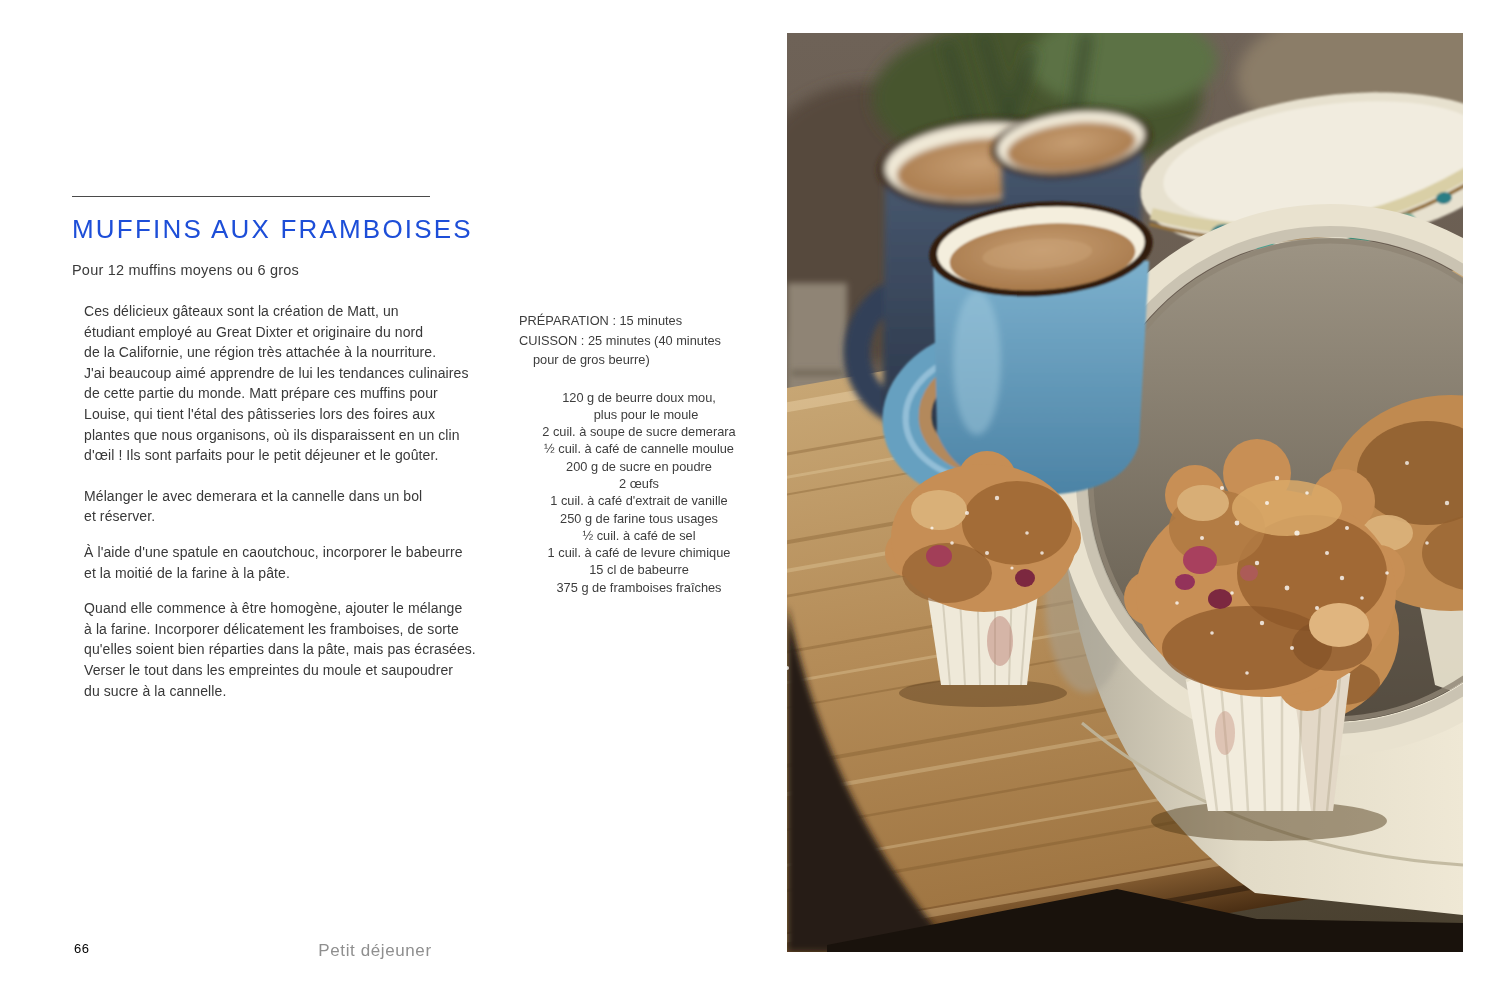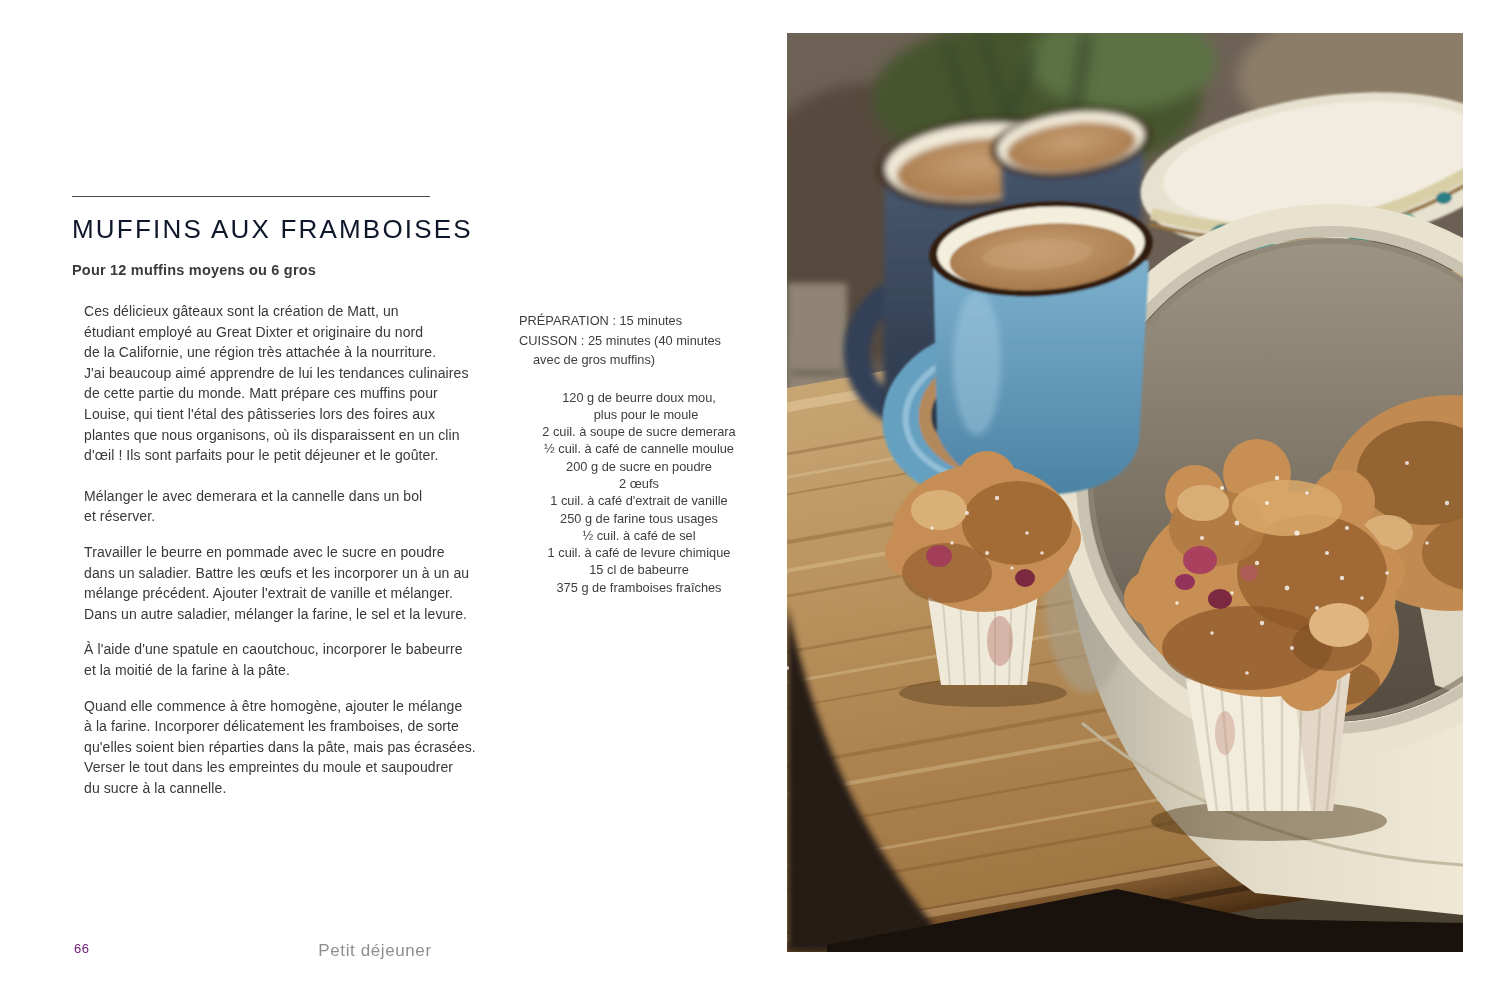--- a/index.html
+++ b/index.html
@@ -2,34 +2,34 @@
 <html><head>
 <meta charset="utf-8">
 <style>
   html,body{margin:0;padding:0;width:1500px;height:988px;background:#ffffff;overflow:hidden;
     font-family:"Liberation Sans", sans-serif;}
   .page{position:relative;width:1500px;height:988px;background:#fff;}
 
   
   .text-col{position:absolute;left:72px;top:196px;width:440px;color:#3a3a3a;}
   .rule{width:358px;border-top:1.5px solid #4a4a4a;margin:0 0 17px 0;}
-  h1.title{margin:0 0 17px 0;font-size:26px;font-weight:400;letter-spacing:2.2px;color:#0f172a;}
-  .yield{margin:0 0 23px 0;font-size:14.5px;font-weight:bold;color:#3a3a3a;letter-spacing:.2px;}
+  h1.title{margin:0 0 17px 0;font-size:26px;font-weight:400;letter-spacing:2.2px;color:#1d4ed8;}
+  .yield{margin:0 0 23px 0;font-size:14.5px;font-weight:normal;color:#3a3a3a;letter-spacing:.2px;}
   .para{margin:0 0 15px 12px;font-size:14px;line-height:20.6px;white-space:pre-line;color:#383838;letter-spacing:.1px;}
   .para.intro{margin-bottom:20px;}
 
   
   .meta-col{position:absolute;left:483px;top:311px;width:240px;color:#3d3d3d;font-size:12.8px;margin-left:36px;}
   .meta-line{line-height:19.5px;}
   .ing-list{margin-top:19px;}
   .ing-line{line-height:17.3px;text-align:center;}
   .indent{padding-left:14px;}
 
   
-  .pagenum{position:absolute;left:74px;top:941px;font-size:13px;color:#701a75;letter-spacing:.5px;}
+  .pagenum{position:absolute;left:74px;top:941px;font-size:13px;color:#000000;letter-spacing:.5px;}
   .footer-label{position:absolute;left:240px;top:941px;width:270px;text-align:center;
     font-size:17px;color:#8f8f8f;letter-spacing:.6px;}
 
   
   .photo{position:absolute;left:787px;top:33px;width:676px;height:919px;overflow:hidden;background:#6a5e53;}
   .photo svg{display:block;}
 </style>
 </head>
 <body>
 
@@ -42,38 +42,34 @@
     <p class="para intro">Ces délicieux gâteaux sont la création de Matt, un
 étudiant employé au Great Dixter et originaire du nord
 de la Californie, une région très attachée à la nourriture.
 J'ai beaucoup aimé apprendre de lui les tendances culinaires
 de cette partie du monde. Matt prépare ces muffins pour
 Louise, qui tient l'étal des pâtisseries lors des foires aux
 plantes que nous organisons, où ils disparaissent en un clin
 d'œil ! Ils sont parfaits pour le petit déjeuner et le goûter.</p>
     <p class="para">Mélanger le avec demerara et la cannelle dans un bol
 et réserver.</p>
-    <p class="para">Travailler le beurre en pommade avec le sucre en poudre
-dans un saladier. Battre les œufs et les incorporer un à un au
-mélange précédent. Ajouter l'extrait de vanille et mélanger.
-Dans un autre saladier, mélanger la farine, le sel et la levure.</p>
     <p class="para">À l'aide d'une spatule en caoutchouc, incorporer le babeurre
 et la moitié de la farine à la pâte.</p>
     <p class="para">Quand elle commence à être homogène, ajouter le mélange
 à la farine. Incorporer délicatement les framboises, de sorte
 qu'elles soient bien réparties dans la pâte, mais pas écrasées.
 Verser le tout dans les empreintes du moule et saupoudrer
 du sucre à la cannelle.</p>
   </div>
 
   <div class="meta-col">
     <div>
       <div class="meta-line">PRÉPARATION : 15 minutes</div>
       <div class="meta-line">CUISSON : 25 minutes (40 minutes</div>
-      <div class="meta-line indent">avec de gros muffins)</div>
+      <div class="meta-line indent">pour de gros beurre)</div>
     </div>
     <div class="ing-list">
       <div class="ing-line">120 g de beurre doux mou,</div>
       <div class="ing-line indent">plus pour le moule</div>
       <div class="ing-line">2 cuil. à soupe de sucre demerara</div>
       <div class="ing-line">½ cuil. à café de cannelle moulue</div>
       <div class="ing-line">200 g de sucre en poudre</div>
       <div class="ing-line">2 œufs</div>
       <div class="ing-line">1 cuil. à café d'extrait de vanille</div>
       <div class="ing-line">250 g de farine tous usages</div>

